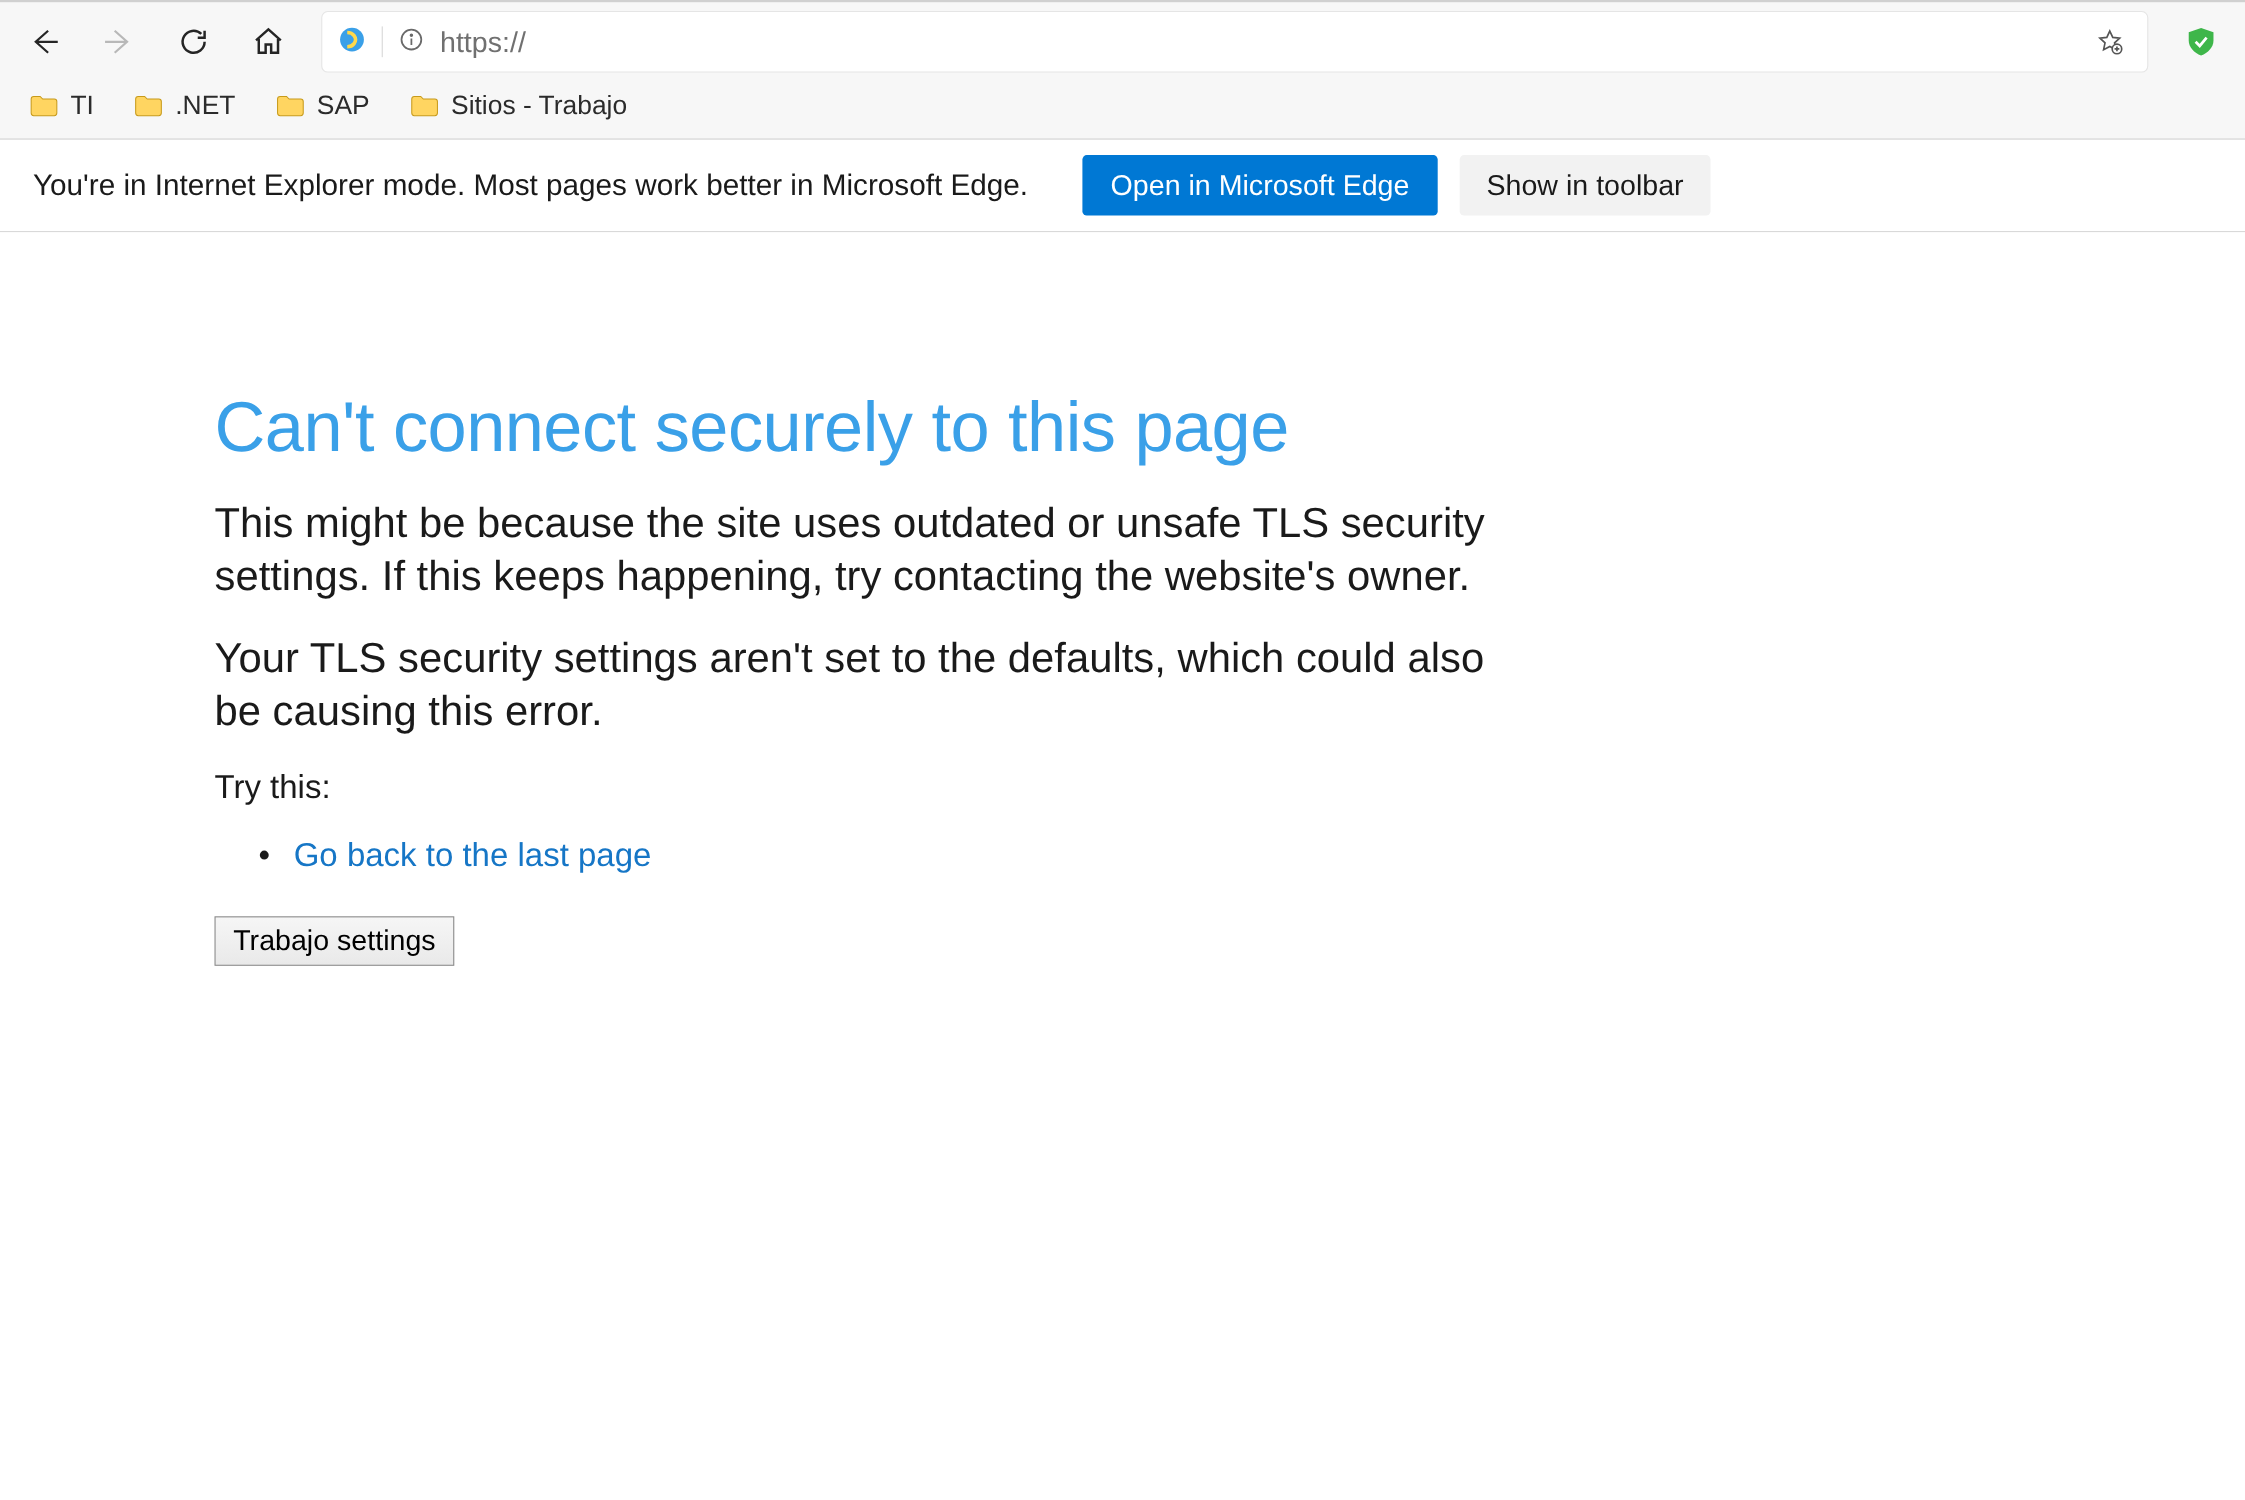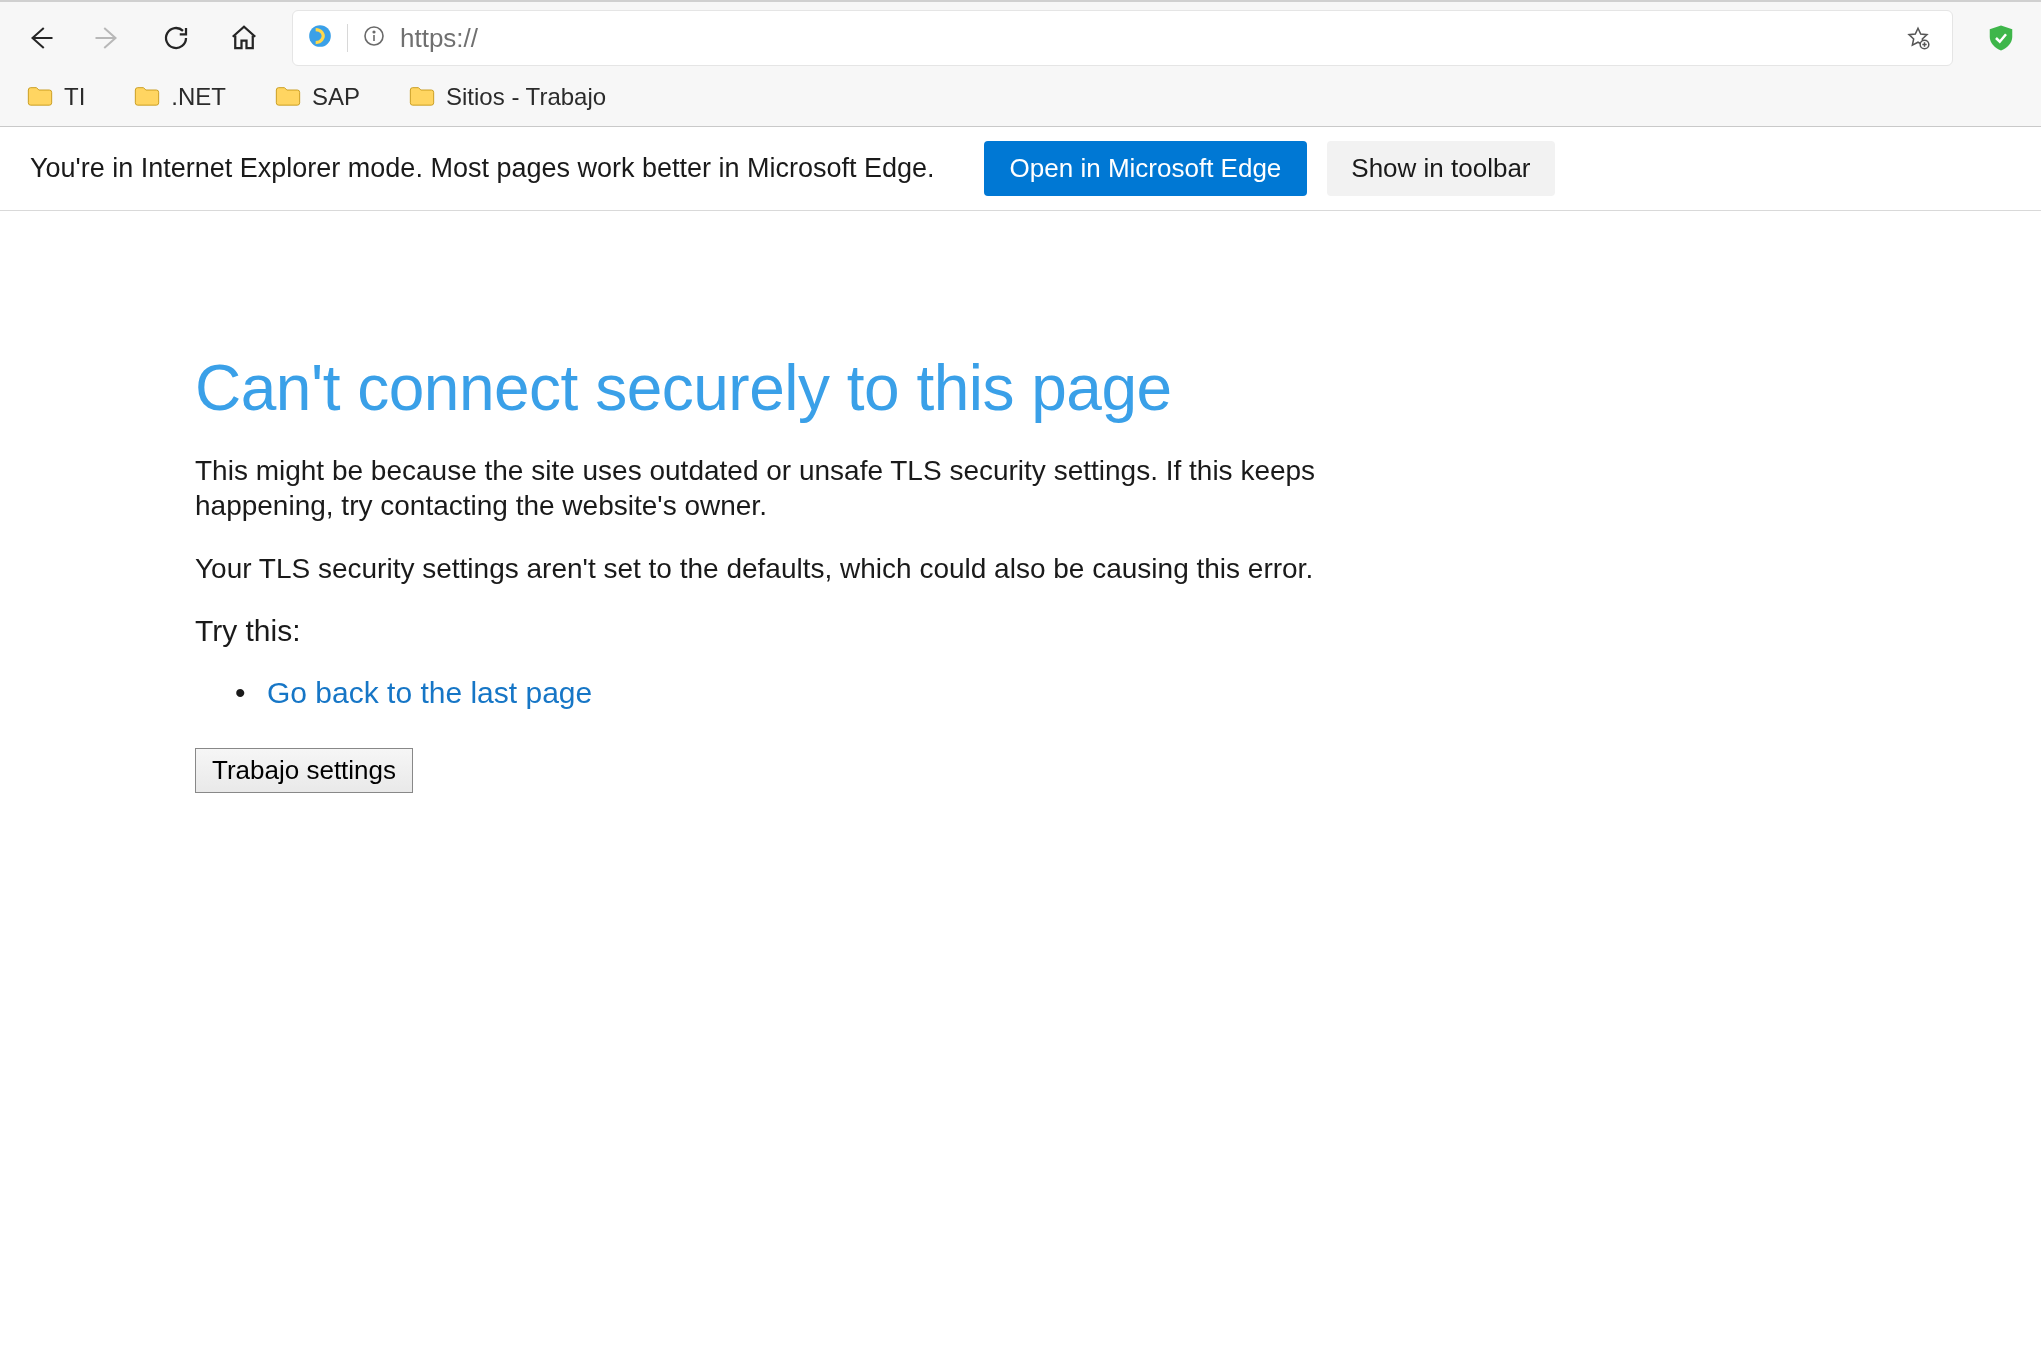--- a/index.html
+++ b/index.html
@@ -55,21 +55,21 @@
     background: transparent;
   }
   .fav-icon, .ext-icon {
     width: 40px; height: 40px;
     display: flex; align-items: center; justify-content: center;
     cursor: pointer;
   }
   .bookmarks-bar {
     display: flex;
     align-items: center;
-    gap: 36px;
+    gap: 24px;
     padding: 4px 20px 10px;
     height: 52px;
   }
   .bookmark {
     display: flex;
     align-items: center;
     gap: 10px;
     cursor: pointer;
     padding: 4px 6px;
   }
@@ -122,21 +122,21 @@
     margin: 0 0 0 195px;
   }
   .err-title {
     font-size: 64px;
     font-weight: 300;
     color: #3aa0e8;
     margin-bottom: 28px;
     letter-spacing: -0.5px;
   }
   .err-p {
-    font-size: 28px;
+    font-size: 38px;
     color: #1a1a1a;
     line-height: 1.25;
     margin-bottom: 28px;
     max-width: 1200px;
   }
   .err-try {
     font-size: 30px;
     color: #1a1a1a;
     margin-bottom: 28px;
   }

